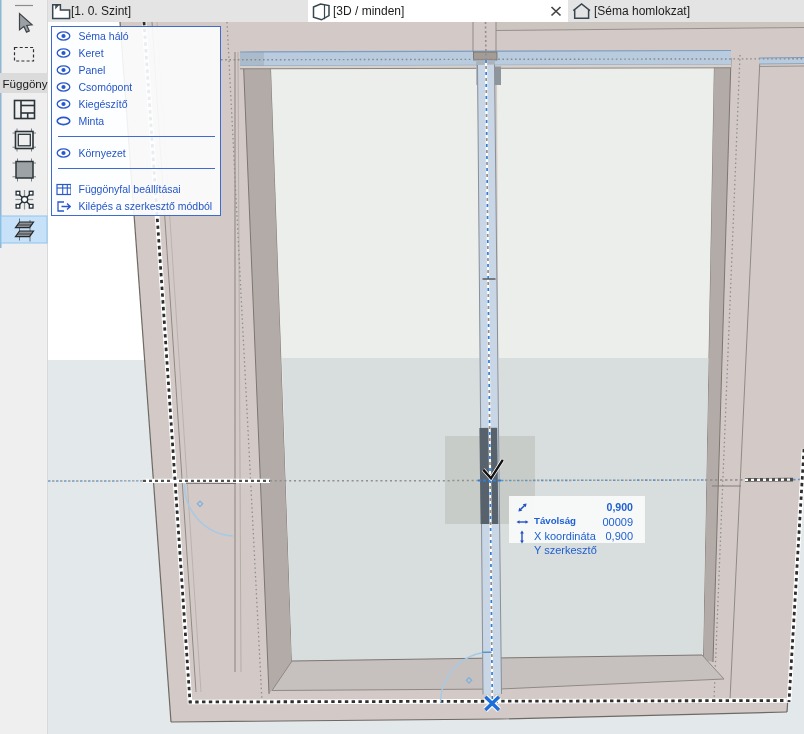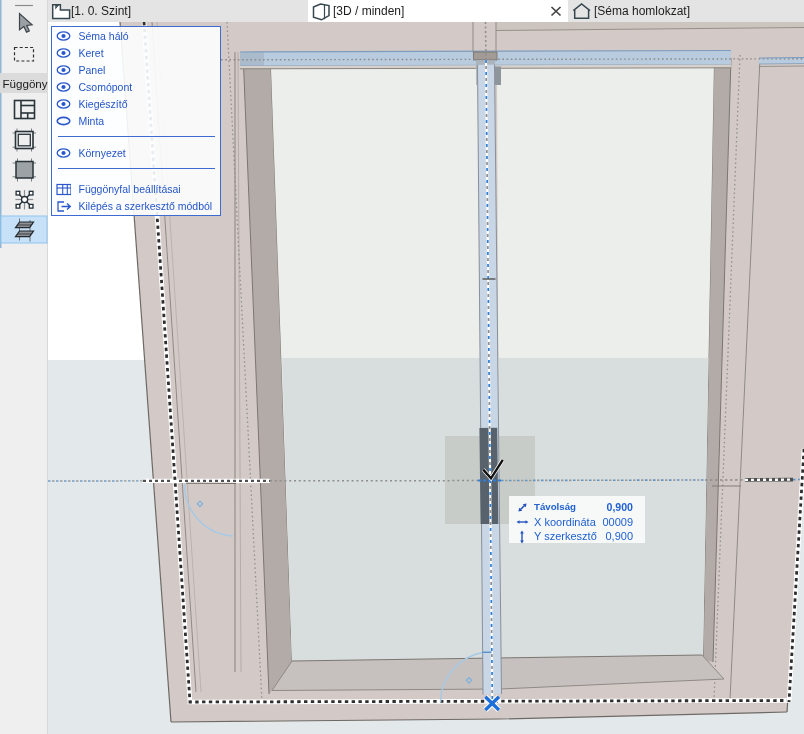--- a/index.html
+++ b/index.html
@@ -9,21 +9,21 @@
 #tabbar{left:48px;top:0;width:756px;height:22px;background:#E4E4E4;}
 #tab2{left:260px;top:0;width:260px;height:22px;background:#FFFFFF;}
 .tabtxt{top:0;height:22px;line-height:22px;font-size:12px;color:#1C1C1C;white-space:nowrap;}
 #palette{left:51px;top:26px;width:168px;height:188px;background:rgba(253,254,255,0.91);
 border:1px solid #3E6BD2;}
 .prow{position:absolute;left:3.5px;height:16px;display:flex;align-items:center;color:#2456C8;font-size:10.5px;white-space:nowrap;}
 .prow svg{margin-right:8px;flex:none;}
 .psep{position:absolute;left:6px;width:157px;border-top:1px solid #3E6BD2;}
 #tooltip{left:509px;top:495.5px;width:136px;height:47.5px;background:rgba(249,251,250,0.94);}
 .trow{position:absolute;left:0;width:136px;height:15px;font-size:11px;color:#2060D2;}
-.tlab{position:absolute;left:25px;top:1px;text-align:center;}
+.tlab{position:absolute;left:25px;top:15px;text-align:center;}
 .tval{position:absolute;right:12px;top:1px;}
 .ticon{position:absolute;left:7px;top:1px;}
 </style>
 </head>
 <body>
 <div id="page">
 <svg id="scene" class="abs" style="left:48px;top:22px" width="756" height="712" viewBox="48 22 756 712">
 <rect x="48" y="22" width="756" height="338" fill="#FFFFFF"></rect>
 <rect x="48" y="360" width="756" height="374" fill="#E3E8EB"></rect>
 

